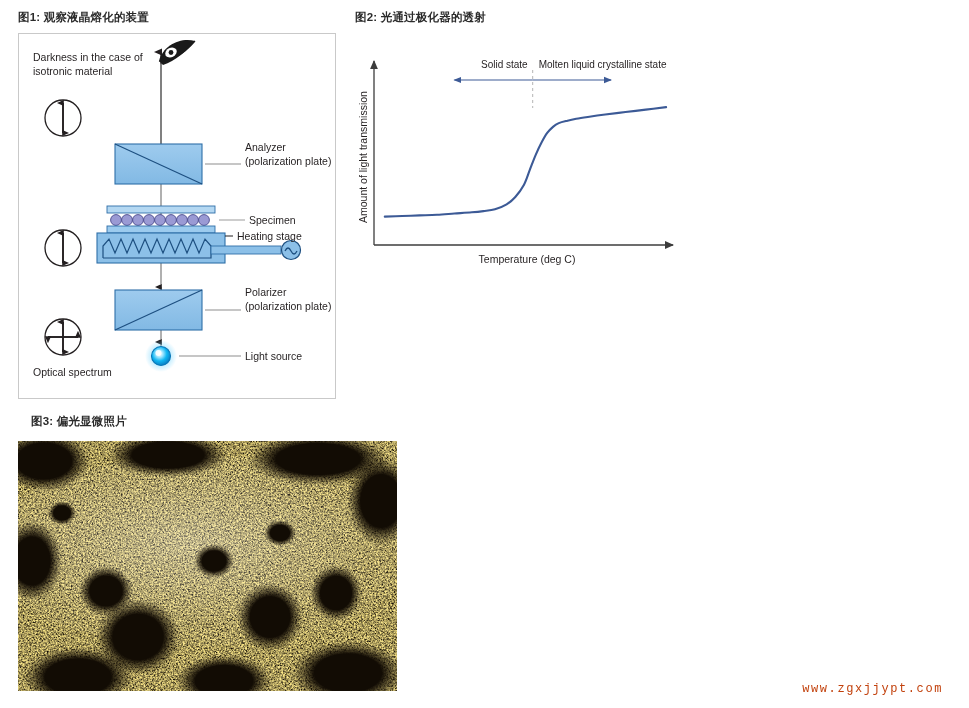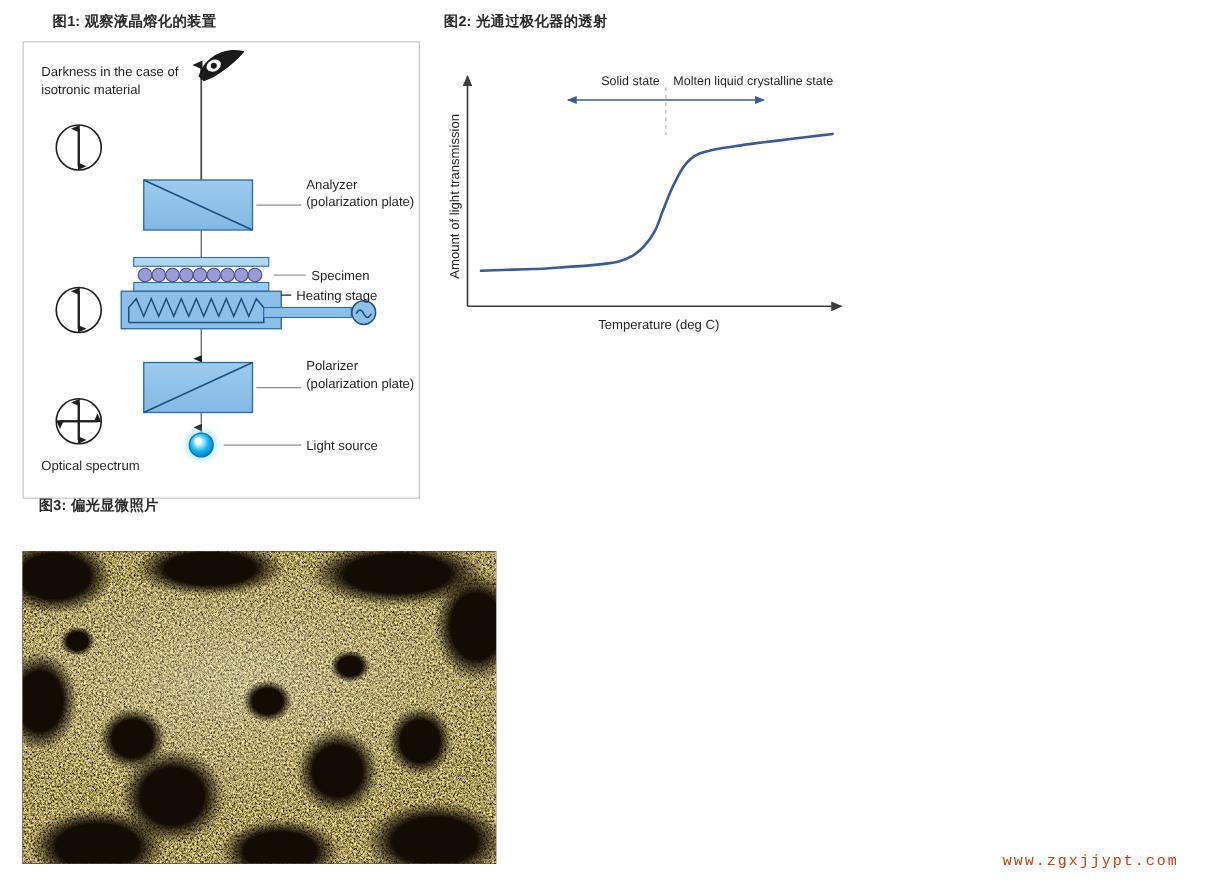--- a/index.html
+++ b/index.html
@@ -17,23 +17,23 @@
     overflow: hidden;
   }
   .fig-title {
     position: absolute;
     font-size: 11.5px;
     font-weight: bold;
     color: #2b2b2b;
     letter-spacing: 0.2px;
     white-space: nowrap;
   }
-  #fig1-title { left: 18px; top: 10px; margin-left: 24px; }
+  #fig1-title { left: 18px; top: 10px; }
   #fig2-title { left: 355px; top: 10px; }
-  #fig3-title { left: 18px; top: 397px; padding-left: 13px; }
+  #fig3-title { left: 18px; top: 414px; padding-left: 13px; }
 
   
   #fig1-panel {
     position: absolute;
     left: 18px;
     top: 33px;
     width: 318px;
     height: 366px;
     border: 1px solid #c9c9c9;
     background: #ffffff;

